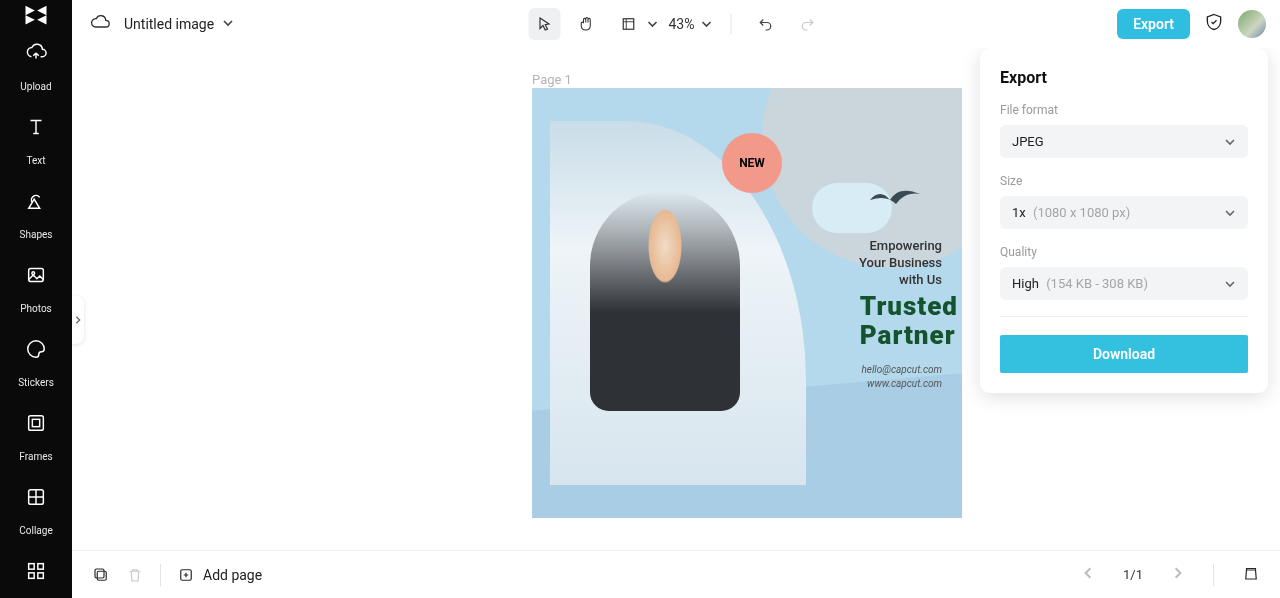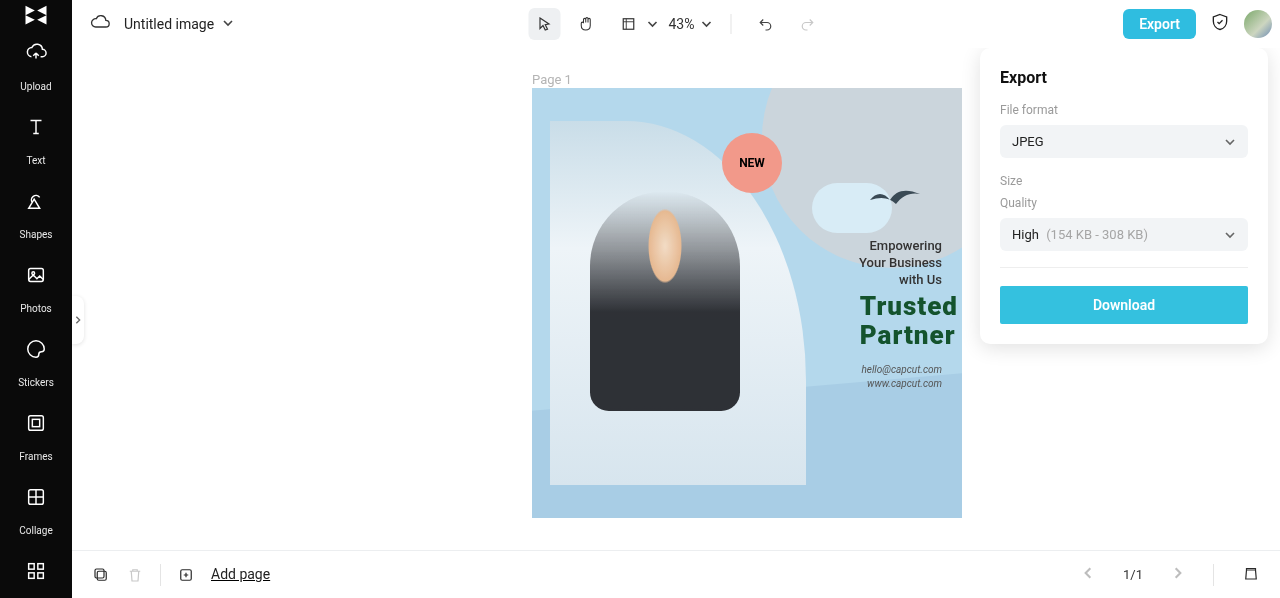--- a/index.html
+++ b/index.html
@@ -10,21 +10,21 @@
 .logo { width: 72px; height: 48px; display: flex; align-items: center; justify-content: center; }
 .logo svg { width: 28px; height: 28px; }
 .side-item { width: 72px; display: flex; flex-direction: column; align-items: center; justify-content: center; padding: 14px 0 10px; gap: 17px; cursor: pointer; }
 .side-item svg { width: 22px; height: 22px; stroke: #fff; fill: none; }
 .side-item span { font-size: 10px; color: #e8e8e8; }
 
 
 .main { flex: 1; height: 100%; display: flex; flex-direction: column; position: relative; }
 
 
-.topbar { height: 48px; display: flex; align-items: center; padding: 0 8px 0 18px; border-bottom: 1px solid transparent; }
+.topbar { height: 48px; display: flex; align-items: center; padding: 0 14px 0 18px; border-bottom: 1px solid transparent; }
 .topbar-left { display: flex; align-items: center; gap: 14px; }
 .cloud svg { width: 20px; height: 20px; stroke: #333; fill: none; }
 .title-wrap { display: flex; align-items: center; gap: 8px; cursor: pointer; }
 .title-wrap .title { font-size: 14px; color: #222; }
 .chev svg { width: 12px; height: 12px; stroke: #444; fill: none; }
 .topbar-center { position: absolute; left: 50%; top: 0; height: 48px; transform: translateX(-50%); display: flex; align-items: center; gap: 10px; }
 .tool-btn { width: 32px; height: 32px; border-radius: 6px; display: flex; align-items: center; justify-content: center; cursor: pointer; }
 .tool-btn.active { background: #eef0f2; }
 .tool-btn svg { width: 18px; height: 18px; stroke: #333; fill: none; }
 .crop-group { display: flex; align-items: center; gap: 2px; cursor: pointer; }
@@ -63,21 +63,21 @@
 .export-panel h3 { font-size:16px; font-weight:700; color:#111; margin-bottom:16px; }
 .panel-label { font-size:12px; color:#9a9a9a; margin-bottom:8px; }
 .select { background:#f2f4f6; border-radius:6px; padding:9px 12px; display:flex; align-items:center; justify-content:space-between; margin-bottom:16px; cursor:pointer; font-size:13px; color:#222; }
 .select .muted { color:#a5a5a5; margin-left:4px; }
 .select svg { width:12px; height:12px; stroke:#666; fill:none; }
 .panel-hr { height:1px; background:#eee; margin:6px 0 18px; }
 .download-btn { width:100%; background:#34c1df; color:#fff; border:none; padding:11px 0; border-radius:2px; font-size:14px; font-weight:600; cursor:pointer; }
 
 
 .bottombar { height:48px; border-top:1px solid #eceef0; display:flex; align-items:center; padding:0 20px; gap:16px; }
-.bb-btn { display:flex; align-items:flex-start; gap:16px; cursor:pointer;text-decoration:underline; }
+.bb-btn { display:flex; align-items:center; gap:8px; cursor:pointer; }
 .bb-btn svg { width:18px; height:18px; stroke:#2a2a2a; fill:none; }
 .bb-btn.disabled svg { stroke:#c8c8c8; }
 .bb-sep { width:1px; height:22px; background:#e4e4e4; }
 .add-page span { font-size:14px; color:#222; }
 .bb-right { margin-left:auto; display:flex; align-items:center; gap:28px;text-align:right; }
 .bb-nav svg { width:14px; height:14px; stroke:#bdbdbd; fill:none; }
 .page-ind { font-size:13px; color:#333; }
 .layers svg { width:18px; height:18px; stroke:#2a2a2a; fill:none; }
 </style>
 </head>
@@ -253,20 +253,26 @@
     <div class="export-panel">
       <h3>Export</h3>
       <div class="panel-label">File format</div>
       <div class="select">
         <span>JPEG</span>
         <svg viewBox="0 0 12 12">
             <path d="M2 4l4 4 4-4" stroke-width="1.6"></path>
           </svg>
       </div>
       <div class="panel-label">Size</div>
+      <div class="select">
+        <span><span>1x</span> <span class="muted">(1080 x 1080 px)</span></span>
+        <svg viewBox="0 0 12 12">
+            <path d="M2 4l4 4 4-4" stroke-width="1.6"></path>
+          </svg>
+      </div>
       <div class="panel-label">Quality</div>
       <div class="select">
         <span><span>High</span> <span class="muted">(154 KB - 308 KB)</span></span>
         <svg viewBox="0 0 12 12">
             <path d="M2 4l4 4 4-4" stroke-width="1.6"></path>
           </svg>
       </div>
       <div class="panel-hr"></div>
       <button class="download-btn">Download</button>
     </div>

